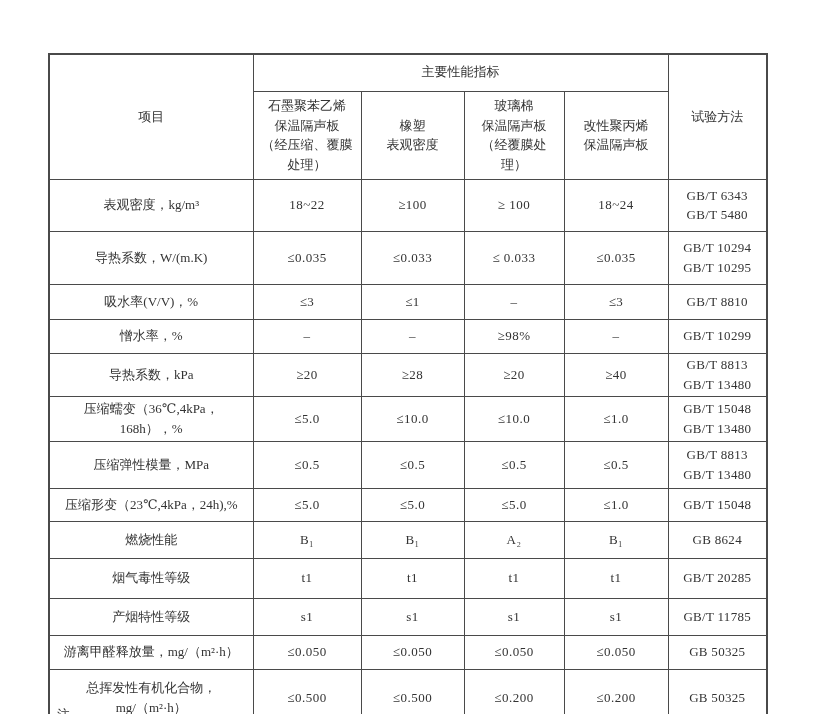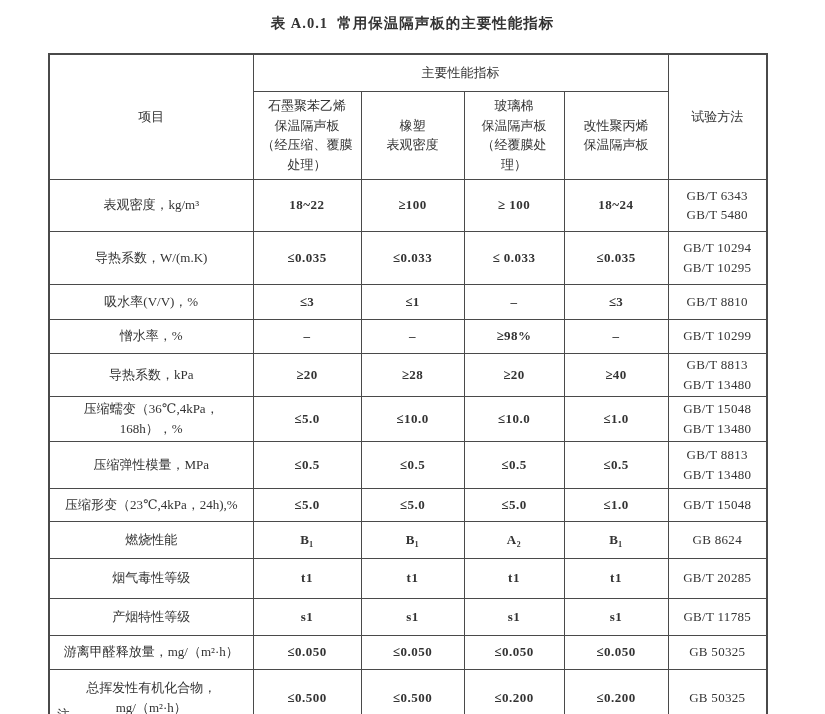--- a/index.html
+++ b/index.html
@@ -34,36 +34,35 @@
     border: 1px solid #4a4a4a;
     text-align: center;
     vertical-align: middle;
     padding: 0 2px;
     font-size: 13px;
     white-space: pre-line;
     line-height: 1.5;
     overflow: hidden;
   }
   td.item-cell   { font-size: 13px; margin-top: 32px; }
-  td.value-cell  { font-size: 13px; letter-spacing: 0.5px; font-weight: bold; }
+  td.value-cell  { font-size: 13px; letter-spacing: 0.5px; }
   td.method-cell { font-size: 12px; line-height: 1.75; letter-spacing: 0.3px; font-family: Liberation Serif, serif; }
-  td.group-cell  { font-size: 13px; }
+  td.group-cell  { font-size: 13px; font-family: Liberation Mono, monospace; }
   td.product-cell{ font-size: 13px; line-height: 1.6; margin-top: 24px; }
   .footnote {
     position: absolute;
     left: 57px; top: 706px;
     font-size: 13px;
   }
 </style>
 </head>
 <body>
 
 <div class="page">
 
-  <div class="doc-title">表 A.0.1  常用保温隔声板的主要性能指标</div>
 
   <table class="perf">
     <colgroup>
       <col style="width:204px">
         <col style="width:108px">
         <col style="width:103px">
       <col style="width:100px">
         <col style="width:104px">
         <col style="width:99px">
     </colgroup>

